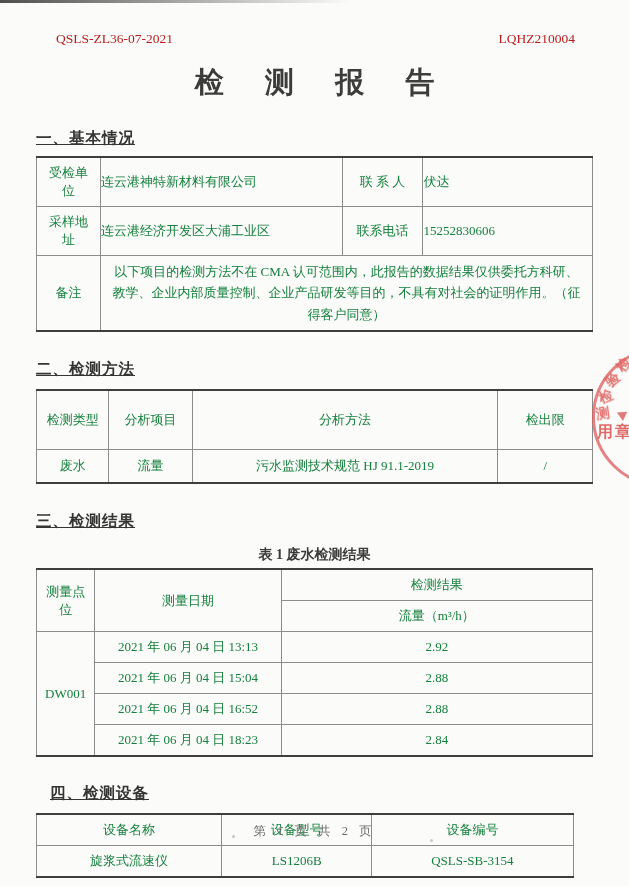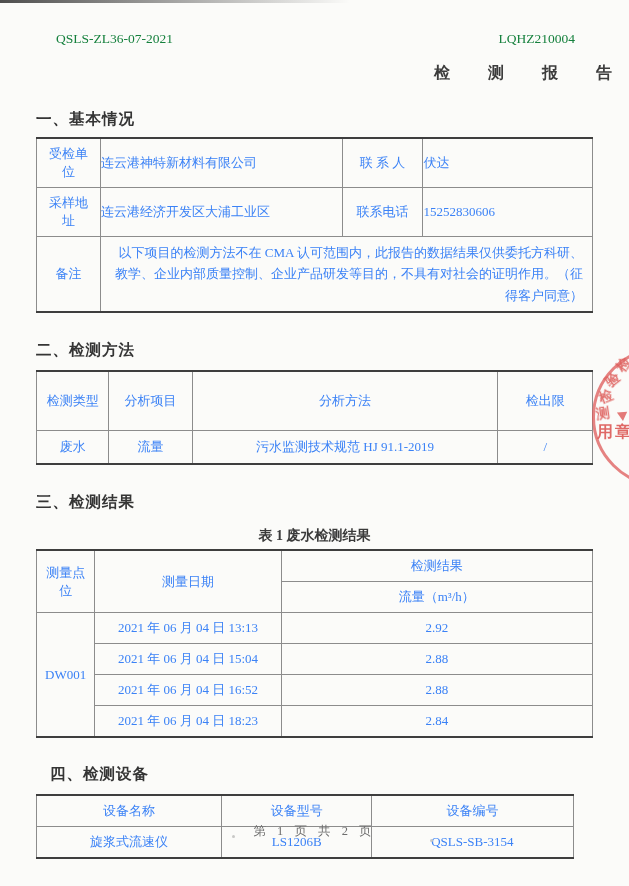--- a/index.html
+++ b/index.html
@@ -12,58 +12,59 @@
     color: #3f3f3f;
   }
   .scan-edge-top {
     position: absolute; top: 0; left: 0;
     width: 350px; height: 3px;
     background: linear-gradient(to right, rgba(35,35,35,.8), rgba(35,35,35,0));
   }
   .doc-header {
     display: flex; justify-content: space-between;
     padding: 31px 54px 0 56px;
-    font-size: 13.5px; color: #15803d;
+    font-size: 13.5px; color: #b91c1c;
   }
   .title {
-    text-align: right;
+    text-align: center;
     margin-top: 16px;
-    font-size: 16px; font-weight: bold;
+    font-size: 29px; font-weight: bold;
     letter-spacing: 17px; text-indent: 17px;
     color: #3c3c3c;
   }
   .content { margin: 0 36px; width: 557px; }
   .sec-heading {
     font-size: 15.5px; font-weight: bold; color: #353535;
     letter-spacing: 1px;
+    text-decoration: underline;
   }
   .h1 { margin: 25px 0 7px 0; }
   .h2 { margin: 27px 0 9px 0; }
   .h3 { margin: 27px 0 14px 0; }
   .h4 { margin: 26px 0 9px 14px; }
   .tbl-caption {
     text-align: center; font-size: 14px; font-weight: bold;
     margin: 2px 0 4px 0; color: #3a3a3a;
   }
   table {
     width: 100%; border-collapse: collapse; table-layout: fixed;
-    font-size: 13px; color: #3b82f6;
+    font-size: 13px; color: #15803d;
     border-top: 2.5px solid #3e3e3e;
     border-bottom: 2.5px solid #3e3e3e;
   }
   td {
     border: 1px solid #8c8c8c;
     padding: 6px 6px;
     text-align: center;
     overflow: hidden;
   }
   .basic-table td { height: 19px; }
   .basic-table td.val { text-align: left; padding-left: 0; }
   .basic-table td.remark-text {
-    text-align: right; padding: 5px 9px; line-height: 1.65; height: auto;
+    text-align: center; padding: 5px 9px; line-height: 1.65; height: auto;
   }
   .method-table td.hdr { padding: 20px 4px; }
   .method-table td.dat { height: 20px; }
   .result-table td { height: 17px; }
   .device-table td { height: 12px; padding: 6px 20px; margin-top: 11px; }
   .footer {
     position: absolute; bottom: 46px; left: 0;
     width: 100%; text-align: center;
     font-size: 12.5px; color: #6d6d6d; letter-spacing: 4px;
   }

